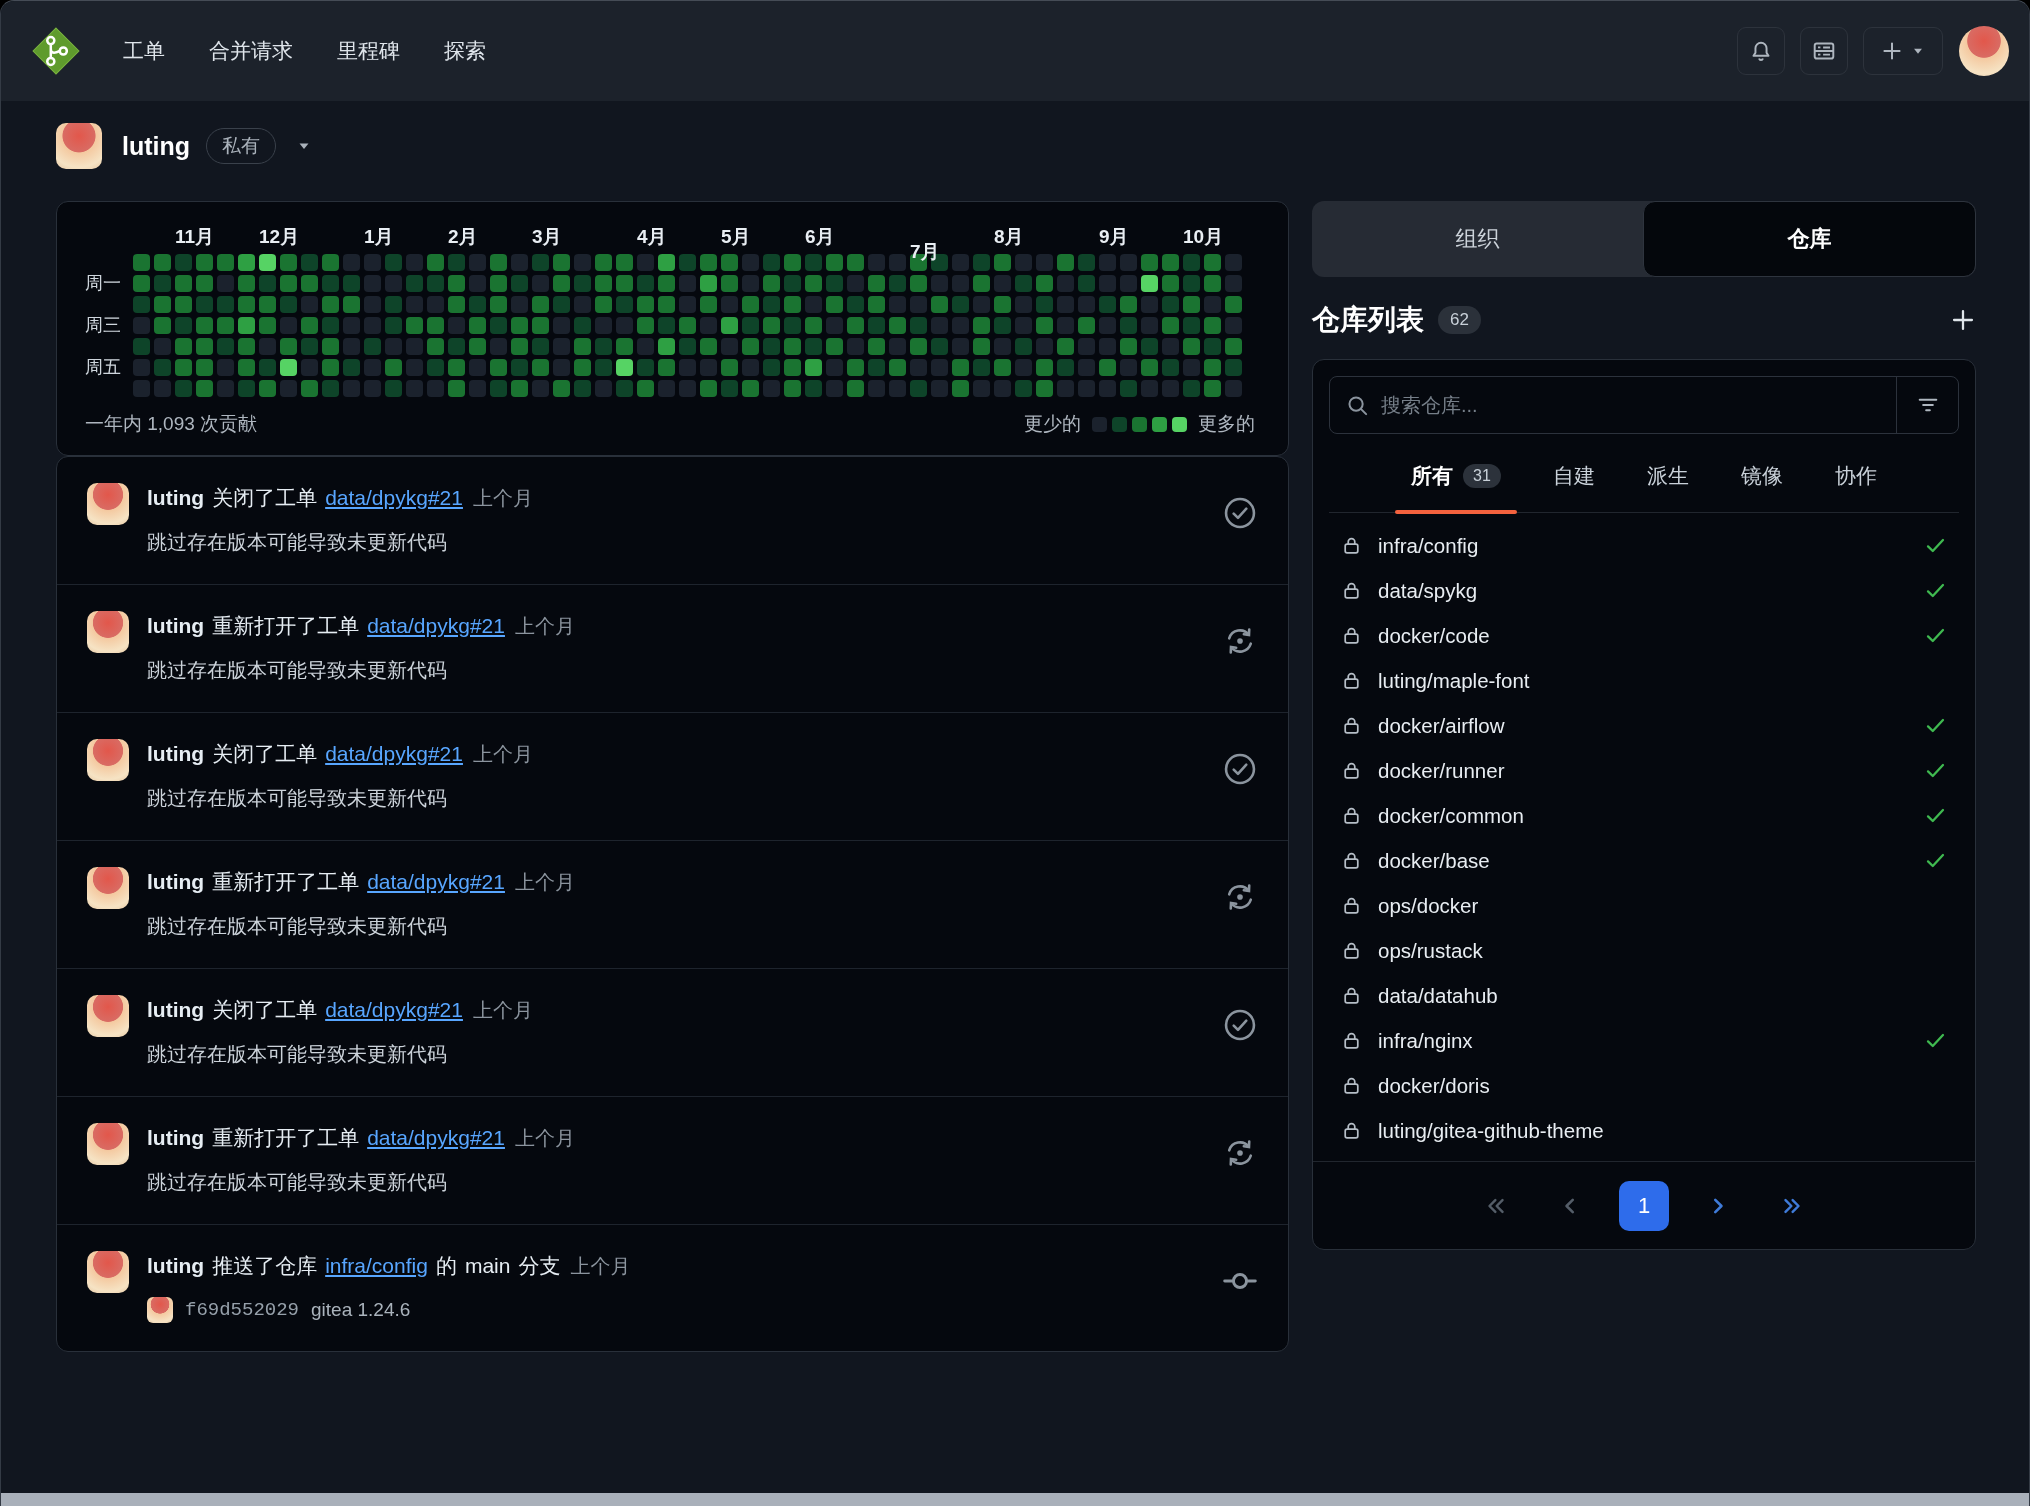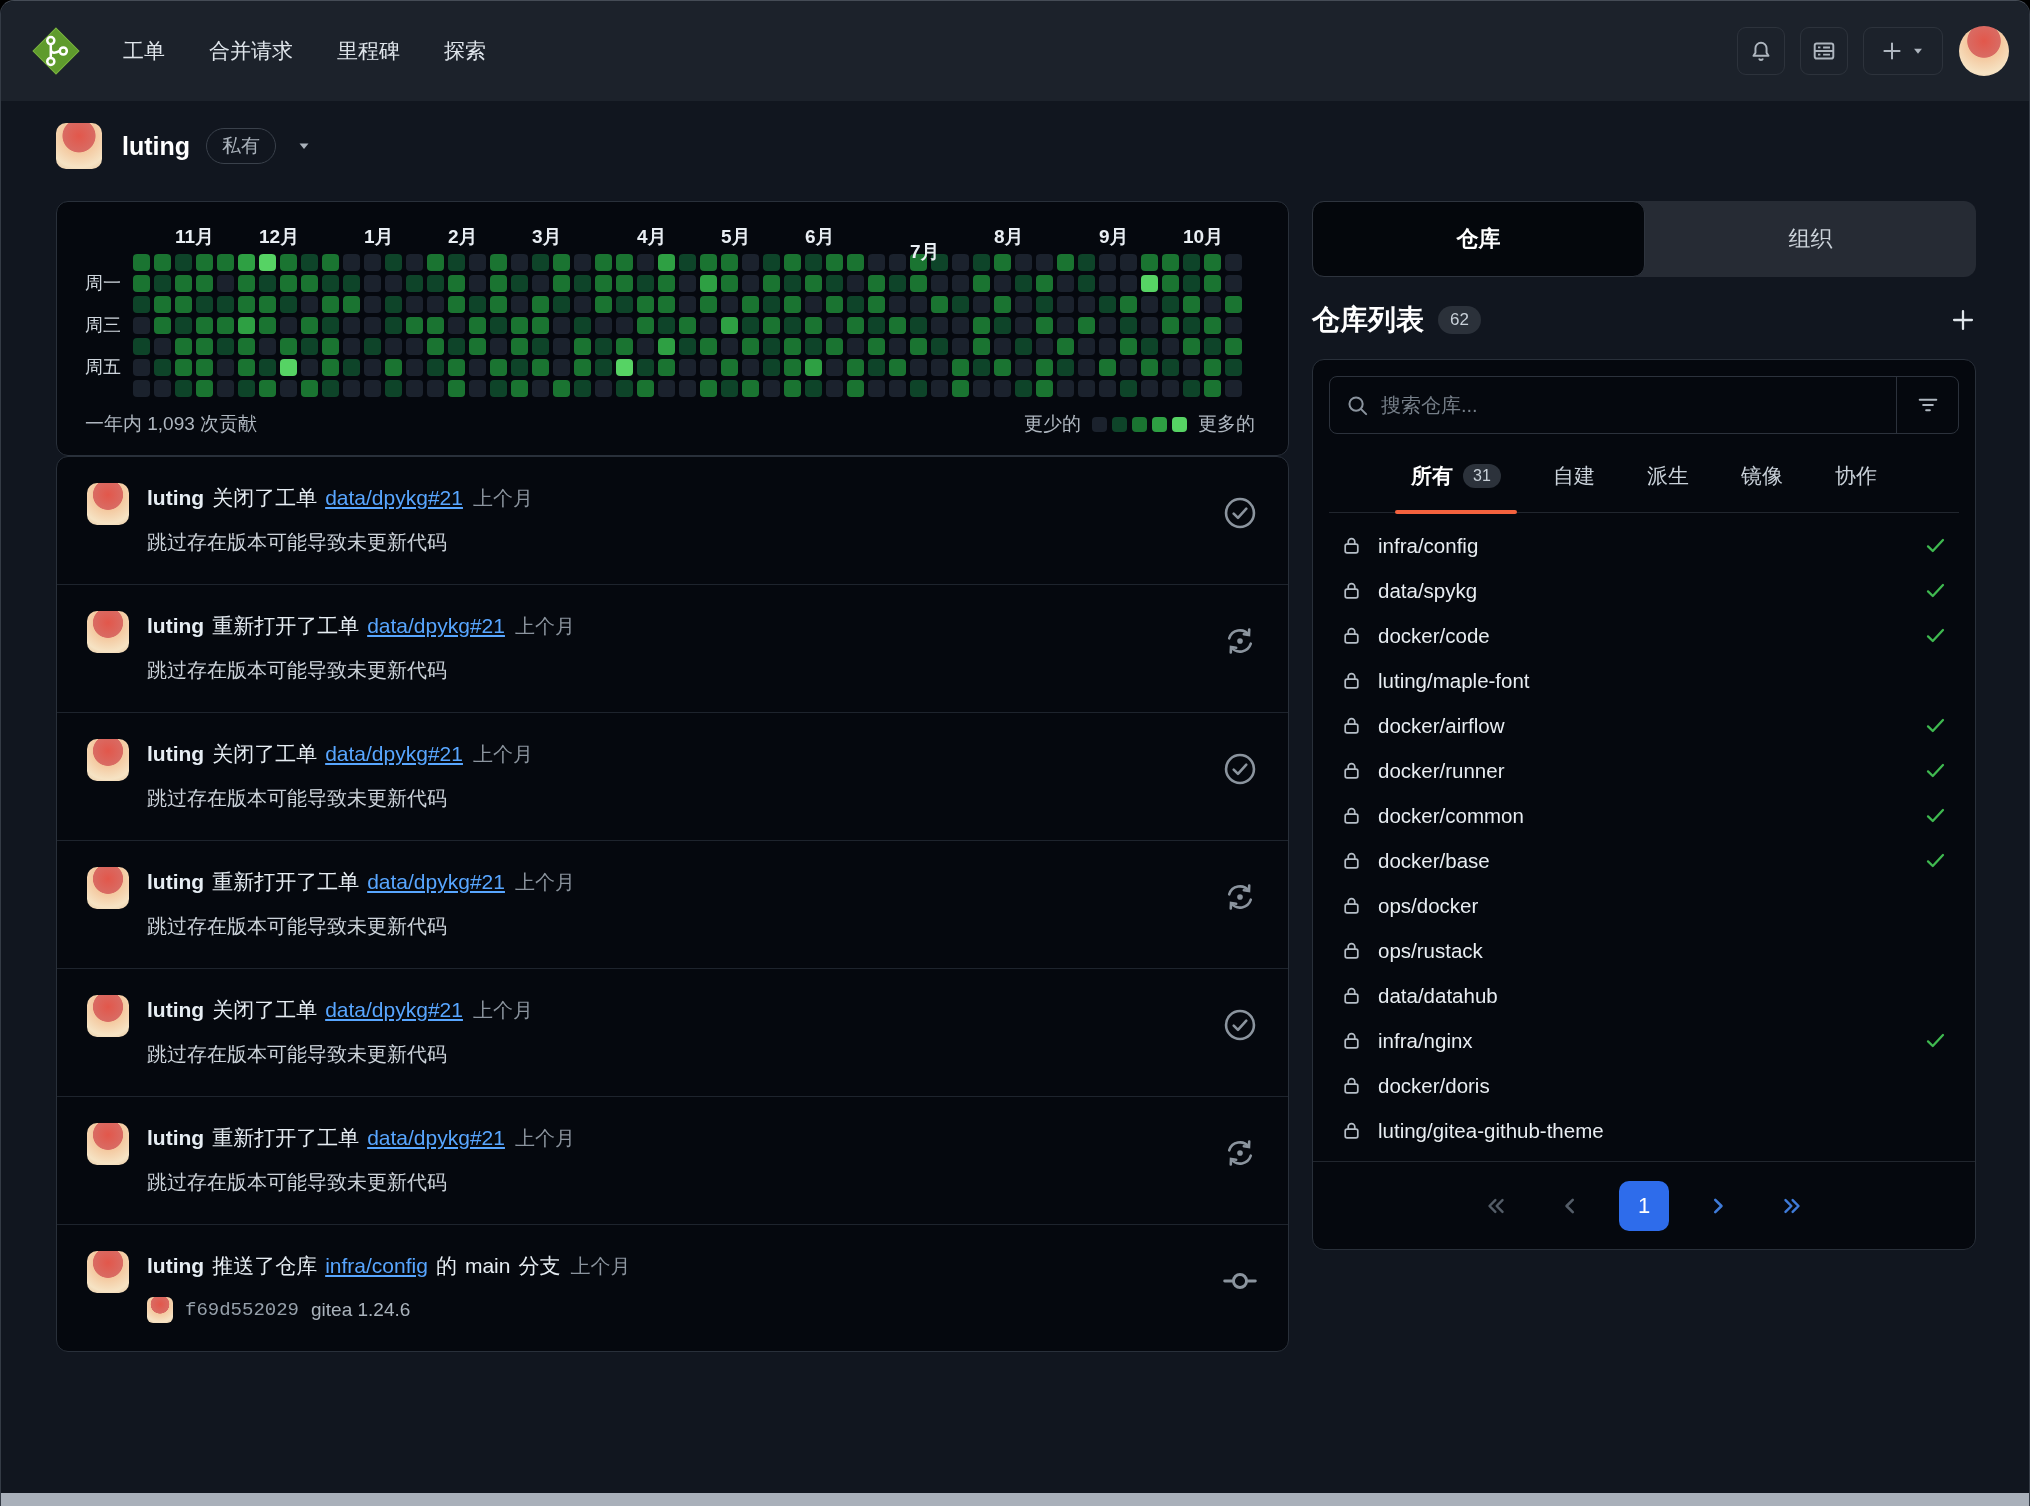--- a/index.html
+++ b/index.html
@@ -668,22 +668,22 @@
                 </svg></div>
             </div>
           </div>
       </div>
 
     </section>
 
     <aside class="right-col">
 
       <div class="seg" id="seg-tabs">
+          <div class="seg-tab">组织</div>
           <div class="seg-tab active">仓库</div>
-          <div class="seg-tab">组织</div>
         </div>
 
       <div class="repo-heading">
         <h2>仓库列表</h2>
         <span class="count-badge">62</span>
         <span class="plus-btn">
           <svg width="26" height="26" viewBox="0 0 16 16" stroke="currentColor" stroke-width="1.4" stroke-linecap="round">
               <path d="M8 2.5v11M2.5 8h11"></path>
             </svg>
         </span>

